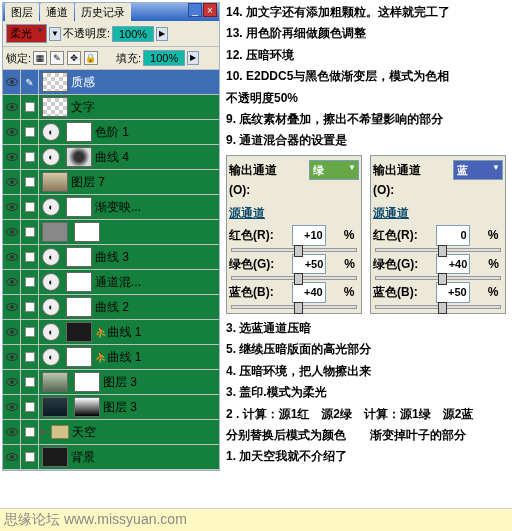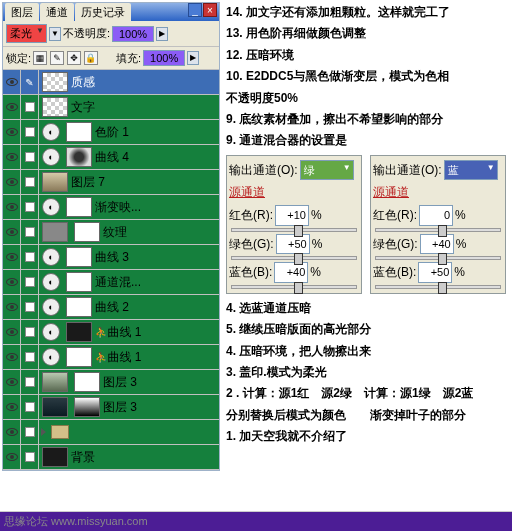--- a/index.html
+++ b/index.html
@@ -6,23 +6,23 @@
 body{background:#fff;width:512px;height:531px;position:relative}
 .panel{position:absolute;left:2px;top:2px;width:218px;border:1px solid #9fb2c9;background:#ece9d8}
 .titlebar{background:linear-gradient(#8fb1e5,#2c63c5);height:18px;display:flex;align-items:flex-start;padding:0 2px}
 .tab{background:#ece9d8;color:#000;padding:2px 6px;margin-right:1px;border-radius:2px 2px 0 0;font-size:11px}
 .tab.active{background:#ece9d8}
 .winbtns{margin-left:auto;display:flex;gap:1px}
 .winbtn{width:14px;height:14px;background:#c93434;color:#fff;text-align:center;line-height:13px;font-size:10px;border:1px solid #7a1717}
 .winbtn.min{background:#4a7bd4;border:1px solid #274c93}
 .toolbar{display:flex;align-items:center;padding:3px;gap:2px;border-bottom:1px solid #c0c0c0;background:#ece9d8}
 .toolbar2{display:flex;align-items:center;padding:3px;gap:2px;border-bottom:1px solid #c0c0c0;background:#ece9d8}
-.dropdown{border:1px solid #7f9db9;background:#ef4444;padding:1px 14px 1px 3px;position:relative;font-size:11px}
+.dropdown{border:1px solid #7f9db9;background:#b91c1c;padding:1px 14px 1px 3px;position:relative;font-size:11px}
 .dropdown::after{content:"▼";position:absolute;right:2px;font-size:8px;color:#333}
-.pct{border:1px solid #7f9db9;background:#8b5cf6;padding:1px 3px;font-size:11px;width:42px;text-align:center}
+.pct{border:1px solid #7f9db9;background:#14b8a6;padding:1px 3px;font-size:11px;width:42px;text-align:center}
 .btn-arrow{width:12px;height:14px;background:#dde3ec;border:1px solid #7f9db9;font-size:8px;text-align:center;line-height:12px}
 .lbl{font-size:11px}
 .lock-icons{display:flex;gap:3px;align-items:center}
 .lock-icons span{width:14px;height:14px;border:1px solid #888;background:#f5f5f5;display:inline-flex;align-items:center;justify-content:center;font-size:9px}
 .layers{max-height:440px;overflow:hidden}
 .layer-row{display:flex;align-items:center;height:25px;border-bottom:1px solid #c0c0c0;background:#15803d}
 .layer-row.sel{background:#3d6db5;color:#fff}
 .vis{width:18px;height:25px;border-right:1px solid #c0c0c0;display:flex;align-items:center;justify-content:center}
 .eye{width:12px;height:8px;border:1px solid #333;border-radius:50%;position:relative}
 .eye::after{content:"";position:absolute;width:4px;height:4px;background:#333;border-radius:50%;left:3px;top:1px}
@@ -41,29 +41,29 @@
 .thumb.mask{width:26px;height:20px;border:1px solid #666;background:#fff;margin-right:3px}
 .adj-icon{width:18px;height:18px;border:1px solid #666;border-radius:50%;margin:0 3px;background:#eee;display:flex;align-items:center;justify-content:center;font-size:9px;font-style:italic}
 .layer-name{font-size:12px;flex:1;white-space:nowrap;overflow:hidden}
 .folder{width:18px;height:14px;background:#d4c088;border:1px solid #8a7a4a;margin:0 3px}
 .tri{width:0;height:0;border-top:4px solid transparent;border-bottom:4px solid transparent;border-left:5px solid #555;margin:0 2px}
 .person{font-size:10px}
 .right{position:absolute;left:226px;top:2px;width:284px;font-weight:bold;line-height:1.7}
 .right p{margin-bottom:1px;font-size:12px}
 .mixer{display:flex;gap:8px;margin:4px 0}
 .mixbox{border:1px solid #919b9c;background:#ece9d8;width:136px;padding:2px}
-.mixrow{display:flex;align-items:center;gap:2px;margin:2px 0;font-size:11px;font-weight:normal}
-.mixrow .ch{color:#b91c1c;text-decoration:underline}
+.mixrow{display:flex;align-items:flex-start;gap:18px;margin:2px 0;font-size:11px;font-weight:bold}
+.mixrow .ch{color:#0c4a6e;text-decoration:underline}
 .mixsel{border:1px solid #7f9db9;background:#65a845;color:#fff;padding:0 12px 0 3px;font-size:11px;position:relative;width:54px}
 .mixsel.blue{background:#4862b5}
 .mixsel::after{content:"▼";position:absolute;right:2px;font-size:8px;color:#fff}
 .valbox{border:1px solid #7f9db9;background:#fff;width:34px;text-align:right;padding:0 2px;font-size:11px}
 .slider{height:4px;background:#ddd;border:1px solid #999;flex:1;position:relative;margin:0 2px}
 .slider::after{content:"";position:absolute;width:7px;height:10px;background:#ccc;border:1px solid #333;top:-4px;left:50%}
-.bottom{position:absolute;bottom:0;left:0;width:512px;background:#4c1d95;padding:2px 4px;font-size:11px;color:#888;border-top:1px solid #ccc}
+.bottom{position:absolute;bottom:0;left:0;width:512px;background:#fef9c3;padding:2px 4px;font-size:14px;color:#888;border-top:1px solid #ccc}
 </style>
 </head>
 <body>
 
 <div class="panel">
   <div class="titlebar">
     <span class="tab active">图层</span>
     <span class="tab">通道</span>
     <span class="tab">历史记录</span>
     <div class="winbtns">
@@ -156,21 +156,20 @@
       </div>
       <div class="layer-row">
         <div class="vis">
           <div class="eye"></div>
         </div>
         <div class="link">
           <div class="link-box"></div>
         </div>
         <div class="thumb gray"></div>
         <div class="thumb mask"></div>
-        <span class="layer-name">纹理</span>
       </div>
       <div class="layer-row">
         <div class="vis">
           <div class="eye"></div>
         </div>
         <div class="link">
           <div class="link-box"></div>
         </div>
         <div class="adj-icon">◐</div>
         <div class="thumb mask"></div>
@@ -246,20 +245,21 @@
       </div>
       <div class="layer-row">
         <div class="vis">
           <div class="eye"></div>
         </div>
         <div class="link">
           <div class="link-box"></div>
         </div>
         <span class="tri"></span>
         <div class="folder"></div>
+        <span class="layer-name">天空</span>
       </div>
       <div class="layer-row">
         <div class="vis">
           <div class="eye"></div>
         </div>
         <div class="link">
           <div class="link-box"></div>
         </div>
         <div class="thumb dark"></div>
         <span class="layer-name">背景</span>
@@ -339,21 +339,21 @@
           <span>蓝色(B):</span>
           <div class="valbox">+50</div>
           <span>%</span>
         </div>
       <div class="mixrow">
           <div class="slider"></div>
         </div>
     </div>
   </div>
   <div id="steps2">
-      <p>4. 选蓝通道压暗</p>
+      <p>3. 选蓝通道压暗</p>
       <p>5. 继续压暗版面的高光部分</p>
       <p>4. 压暗环境，把人物擦出来</p>
       <p>3. 盖印.模式为柔光</p>
       <p>2 . 计算：源1红　源2绿　计算：源1绿　源2蓝</p>
       <p>分别替换后模式为颜色　　渐变掉叶子的部分</p>
       <p>1. 加天空我就不介绍了</p>
     </div>
 </div>
 
 <div class="bottom">思缘论坛  www.missyuan.com</div>

